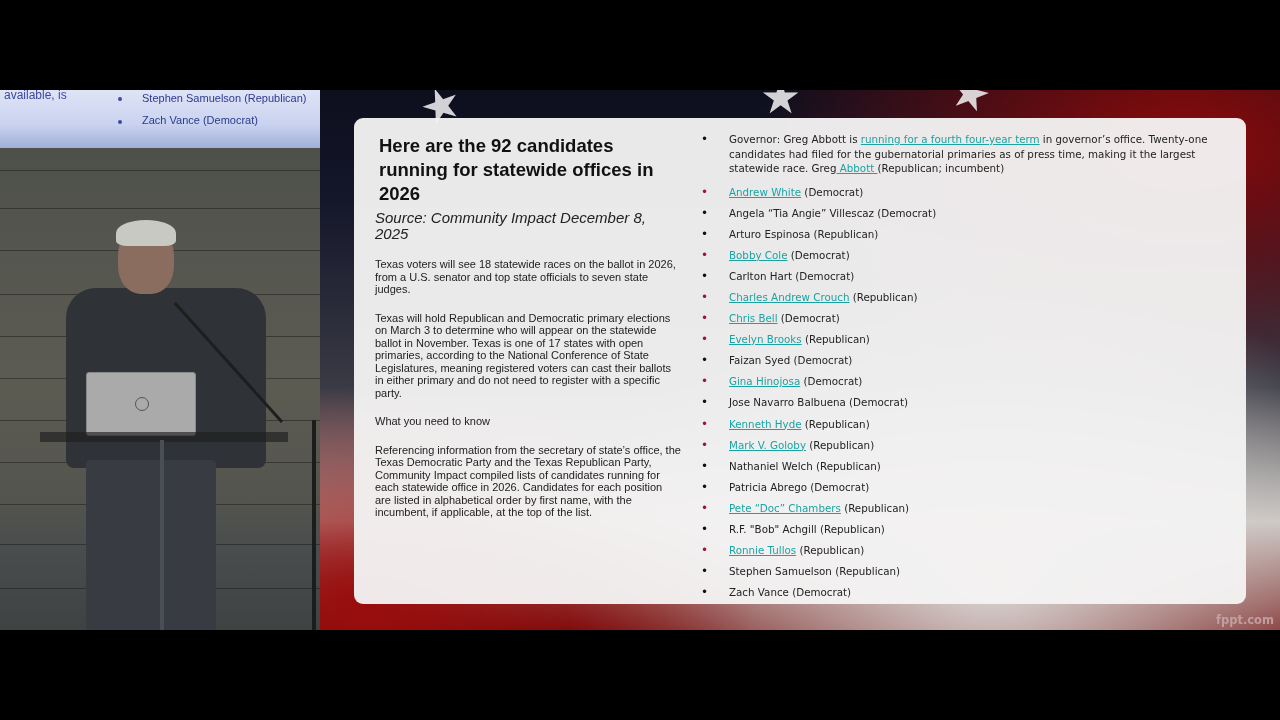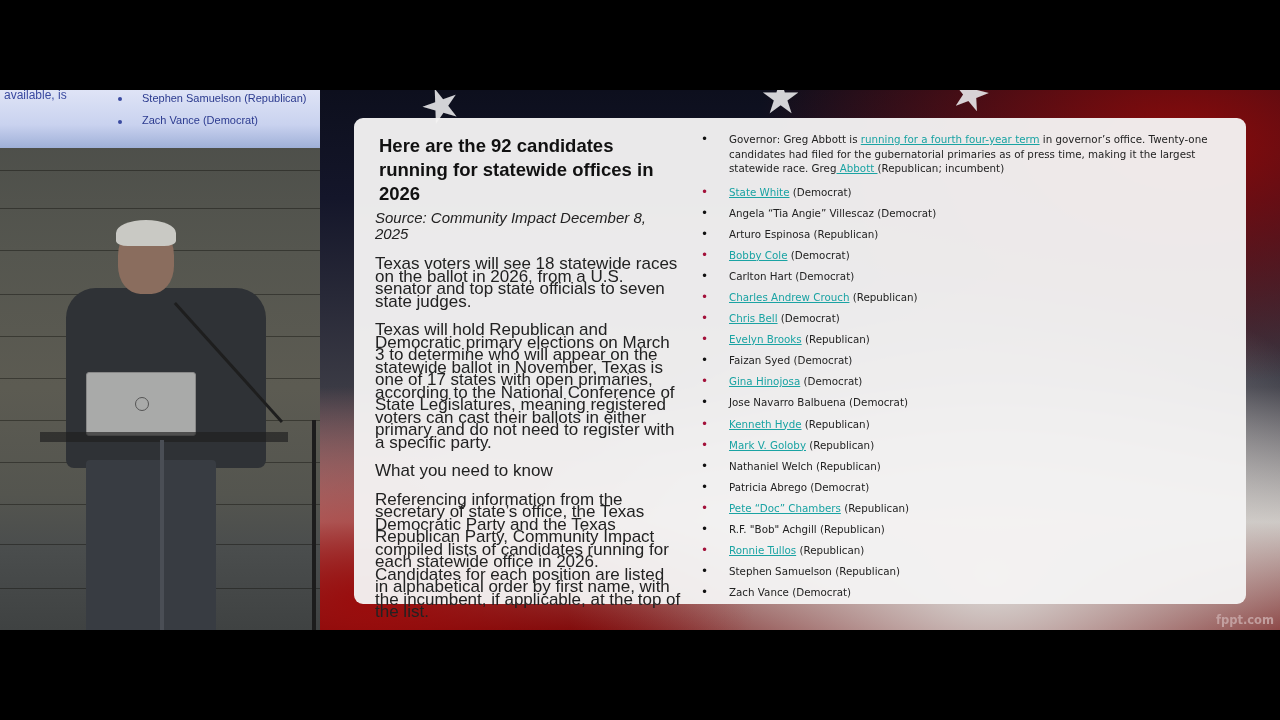--- a/index.html
+++ b/index.html
@@ -43,21 +43,21 @@
       linear-gradient(180deg,#0d0f1d 0%,#14162a 20%,#3a3a44 55%,#c9c4c0 80%,#6d0c0c 100%);
   }
   .star { position:absolute; color:#e8e8ea; font-size:46px; line-height:1; opacity:0.9; }
   .card {
     position:absolute; left:34px; top:28px; width:892px; height:486px;
     background:rgba(244,243,243,0.96); border-radius:9px;
   }
   .left-col { position:absolute; left:21px; top:12px; width:306px; color:#1a1a1a; }
   .title { font-family:"Liberation Sans", sans-serif; font-weight:bold; font-size:18.5px; line-height:24px; margin:4px; color:#111; }
   .source { font-size:15px; line-height:16px; margin-top:4px; color:#222;font-style:italic; }
-  .para { font-size:17px; line-height:12.5px; margin-top:16px; color:#222; }
+  .para { font-size:11px; line-height:12.5px; margin-top:16px; color:#222; }
   .right-col { position:absolute; left:364px; top:14px; width:520px; }
   .gov { position:relative; padding-left:11px; font-family:"DejaVu Sans", sans-serif; font-size:10.3px; line-height:14.5px; color:#222; }
   .gov .b { font-weight:normal; }
   .link { color:#1aa3a3; text-decoration:underline; }
   .cand { position:relative; height:21.1px; padding-left:11px; font-family:"DejaVu Sans", sans-serif; font-size:10.3px; line-height:21px; color:#222; white-space:nowrap; }
   .bullet { position:absolute; left:-17px; top:0; width:6px; font-size:12px; line-height:21px; color:#111; }
   .bullet.red { color:#a3113a; }
   .gov .bullet { line-height:14.5px; }
   .cand-list { margin-top:6px; }
   .watermark { position:absolute; right:6px; bottom:3px; color:#c9a9a9; font-size:11.5px; font-weight:bold; font-family:"DejaVu Sans", sans-serif; opacity:0.85; }
@@ -114,21 +114,21 @@
       <div class="para">Referencing information from the secretary of state’s office, the Texas Democratic Party and the Texas Republican Party, Community Impact compiled lists of candidates running for each statewide office in 2026. Candidates for each position are listed in alphabetical order by first name, with the incumbent, if applicable, at the top of the list.</div>
     </div>
 
     <div class="right-col">
       <div class="gov">
         <span class="bullet">•</span>
         <span class="b">Governor:</span><span> Greg Abbott is </span><span class="link">running for a fourth four-year term</span><span> in governor’s office. Twenty-one candidates had filed for the gubernatorial primaries as of press time, making it the largest statewide race. Greg</span><span class="link"> Abbott </span><span>(Republican; incumbent)</span>
       </div>
 
       <div class="cand-list" id="cand-list">
-          <div class="cand"><span class="bullet red">•</span><span class="link">State White</span><span> (Democrat)</span></div>
+          <div class="cand"><span class="bullet red">•</span><span class="link">Andrew White</span><span> (Democrat)</span></div>
           <div class="cand"><span class="bullet">•</span><span>Angela “Tia Angie” Villescaz</span><span> (Democrat)</span></div>
           <div class="cand"><span class="bullet">•</span><span>Arturo Espinosa</span><span> (Republican)</span></div>
           <div class="cand"><span class="bullet red">•</span><span class="link">Bobby Cole</span><span> (Democrat)</span></div>
           <div class="cand"><span class="bullet">•</span><span>Carlton Hart</span><span> (Democrat)</span></div>
           <div class="cand"><span class="bullet red">•</span><span class="link">Charles Andrew Crouch</span><span> (Republican)</span></div>
           <div class="cand"><span class="bullet red">•</span><span class="link">Chris Bell</span><span> (Democrat)</span></div>
           <div class="cand"><span class="bullet red">•</span><span class="link">Evelyn Brooks</span><span> (Republican)</span></div>
           <div class="cand"><span class="bullet">•</span><span>Faizan Syed</span><span> (Democrat)</span></div>
           <div class="cand"><span class="bullet red">•</span><span class="link">Gina Hinojosa</span><span> (Democrat)</span></div>
           <div class="cand"><span class="bullet">•</span><span>Jose Navarro Balbuena</span><span> (Democrat)</span></div>

